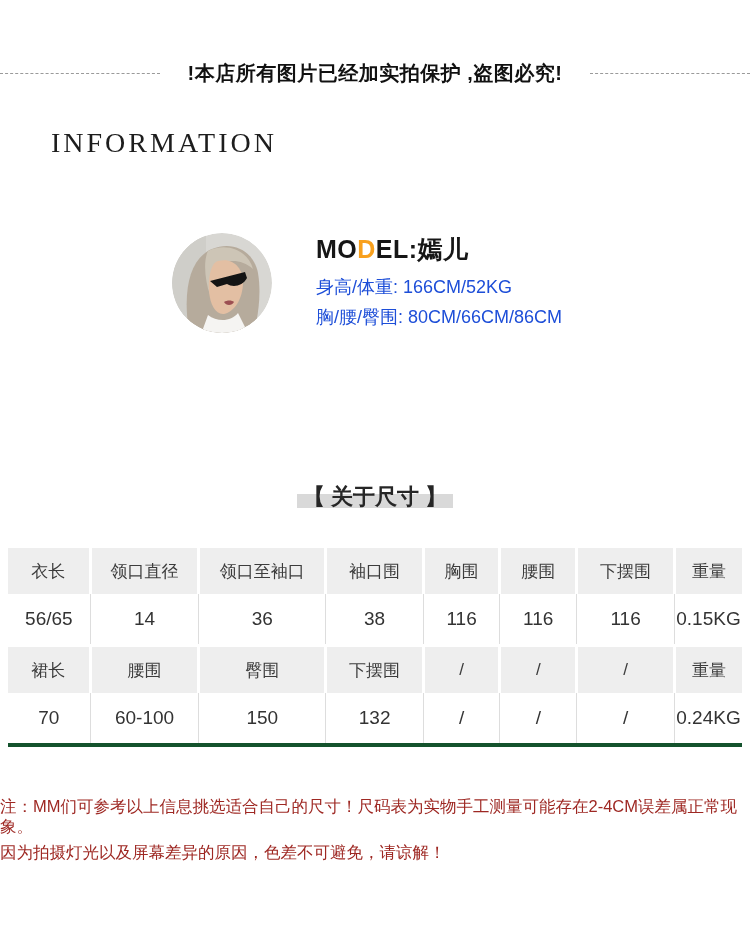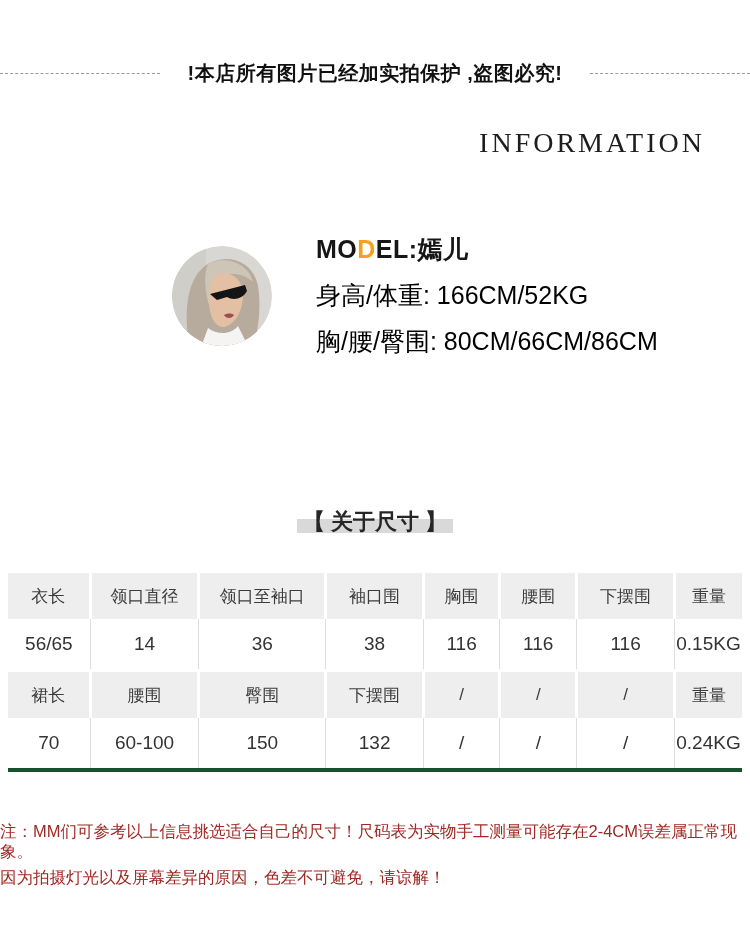--- a/index.html
+++ b/index.html
@@ -30,69 +30,67 @@
   .notice .notice-text {
     font-size: 20px;
     font-weight: bold;
     color: #111;
     letter-spacing: 0.5px;
     white-space: nowrap;
   }
 
   
   .info-row {
-    margin: 40px 45px 0 76px;
+    margin: 40px 45px 0 51px;
     display: flex;
     align-items: center;
     gap: 22px;
-    justify-content: flex-end;
   }
   .info-title {
     font-family: "Liberation Serif", serif;
     font-size: 28px;
     letter-spacing: 3px;
     color: #1d1d1d;
     white-space: nowrap;
   }
   .info-subtitle {
     width: 412px;
     font-size: 10.5px;
     line-height: 1.55;
     color: #8f8f8f;
   }
 
   
   .model-row {
     margin-top: 74px;
     display: flex;
     justify-content: center;
-    align-items: center;
     gap: 44px;
   }
   .avatar {
     width: 100px;
     height: 100px;
     border-radius: 50%;
     overflow: hidden;
     flex: 0 0 auto;
   }
   .avatar svg { display: block; width: 100%; height: 100%; }
   .model-text { width: 262px; }
   .model-name {
     font-size: 25px;
     font-weight: bold;
     color: #161616;
     letter-spacing: 0.5px;
     margin-bottom: 9px;
   }
   .model-name .accent { color: var(--accent, #f8a01d); }
   .model-line {
-    font-size: 25px;
-    color: #000000;
-    margin-top: 13px;
+    font-size: 18px;
+    color: #1d4ed8;
+    margin-top: 6px;
     white-space: nowrap;
   }
 
   
   .size-title-wrap {
     margin-top: 151px;
     text-align: center;
   }
   .size-title {
     display: inline-block;

